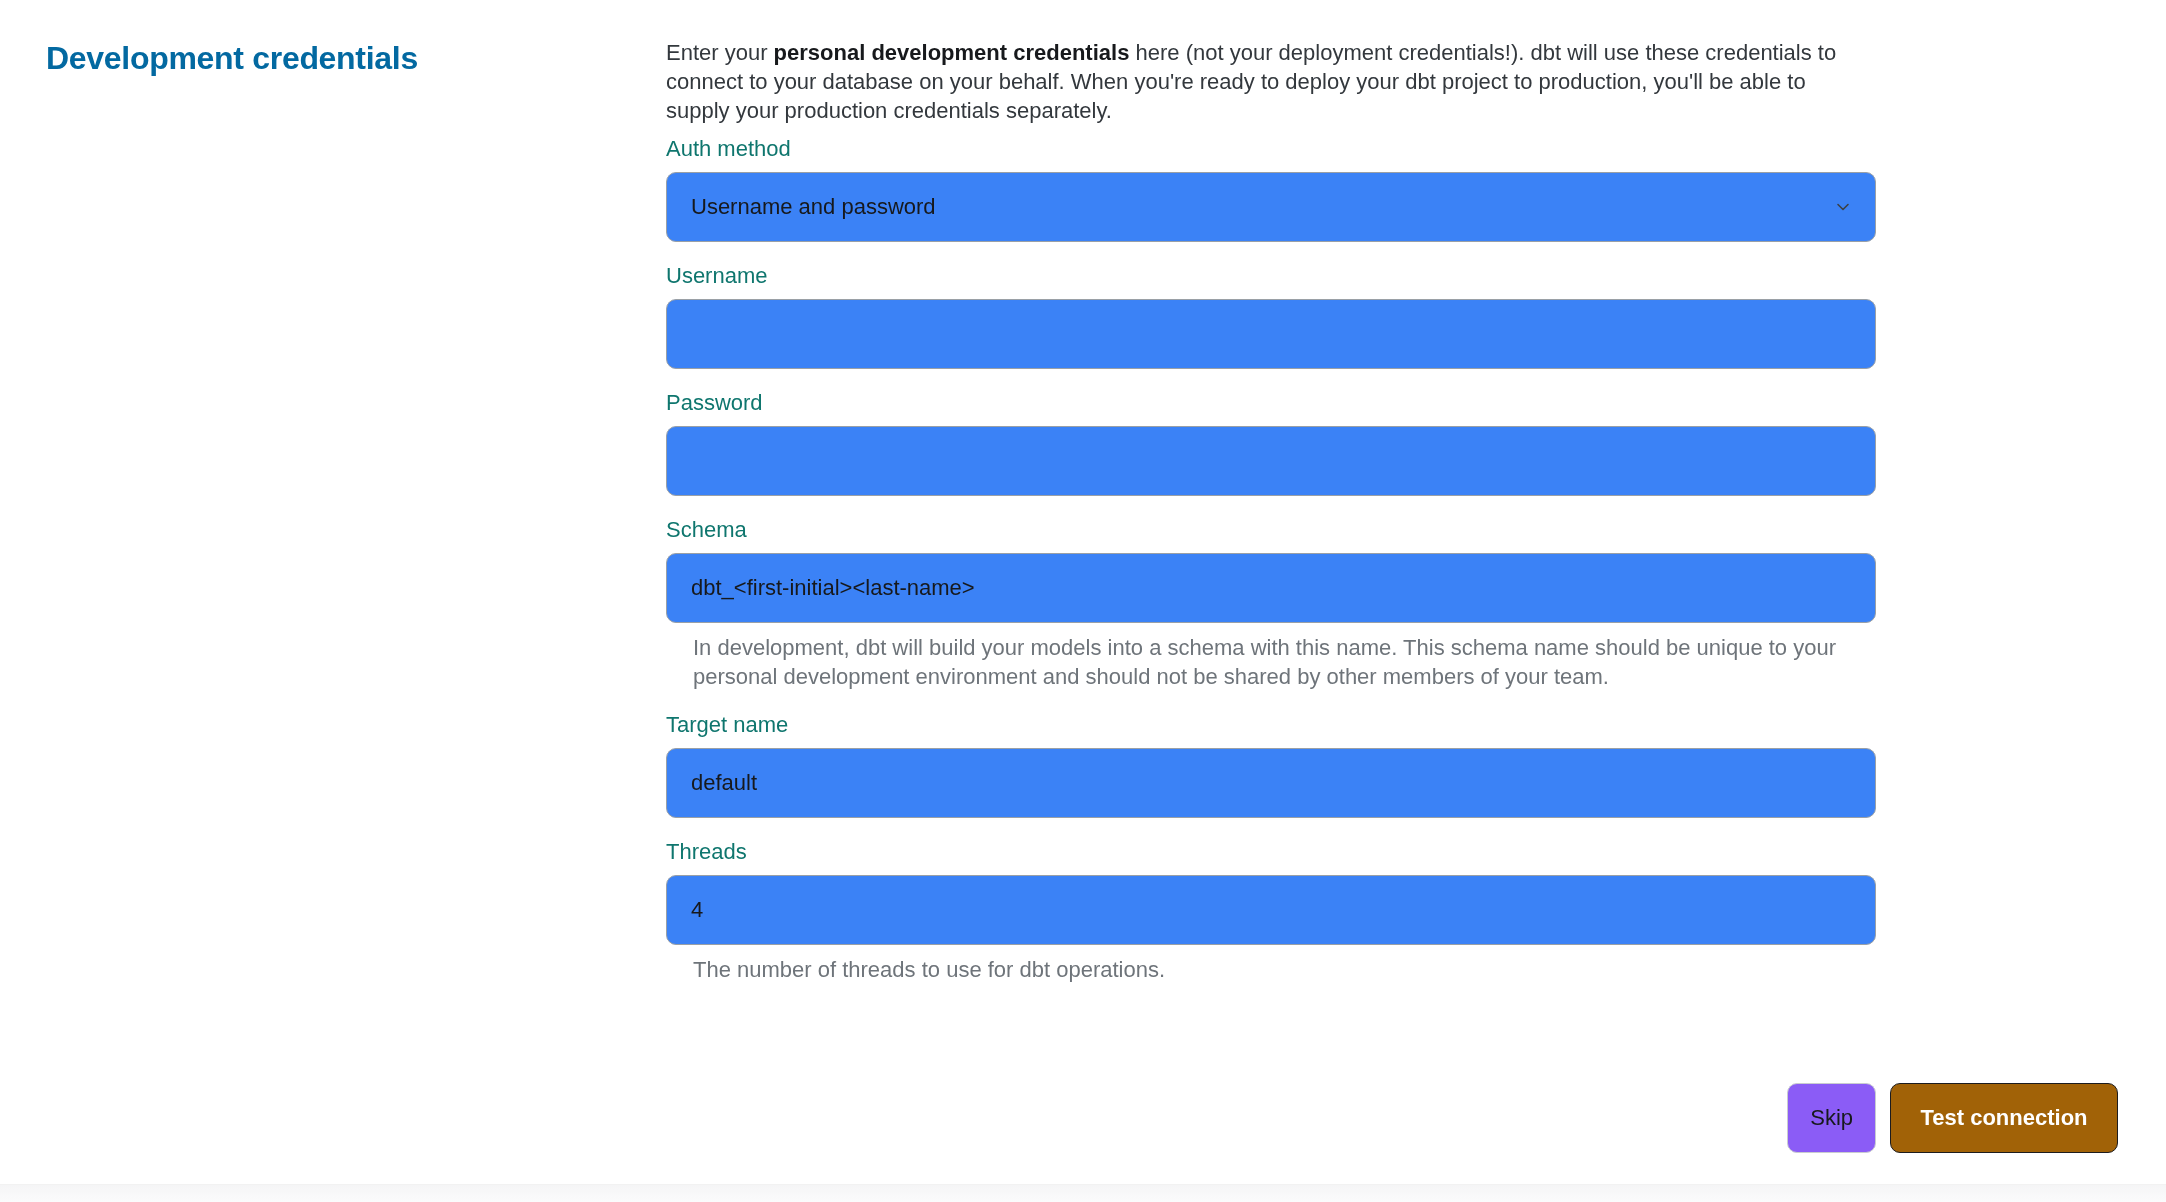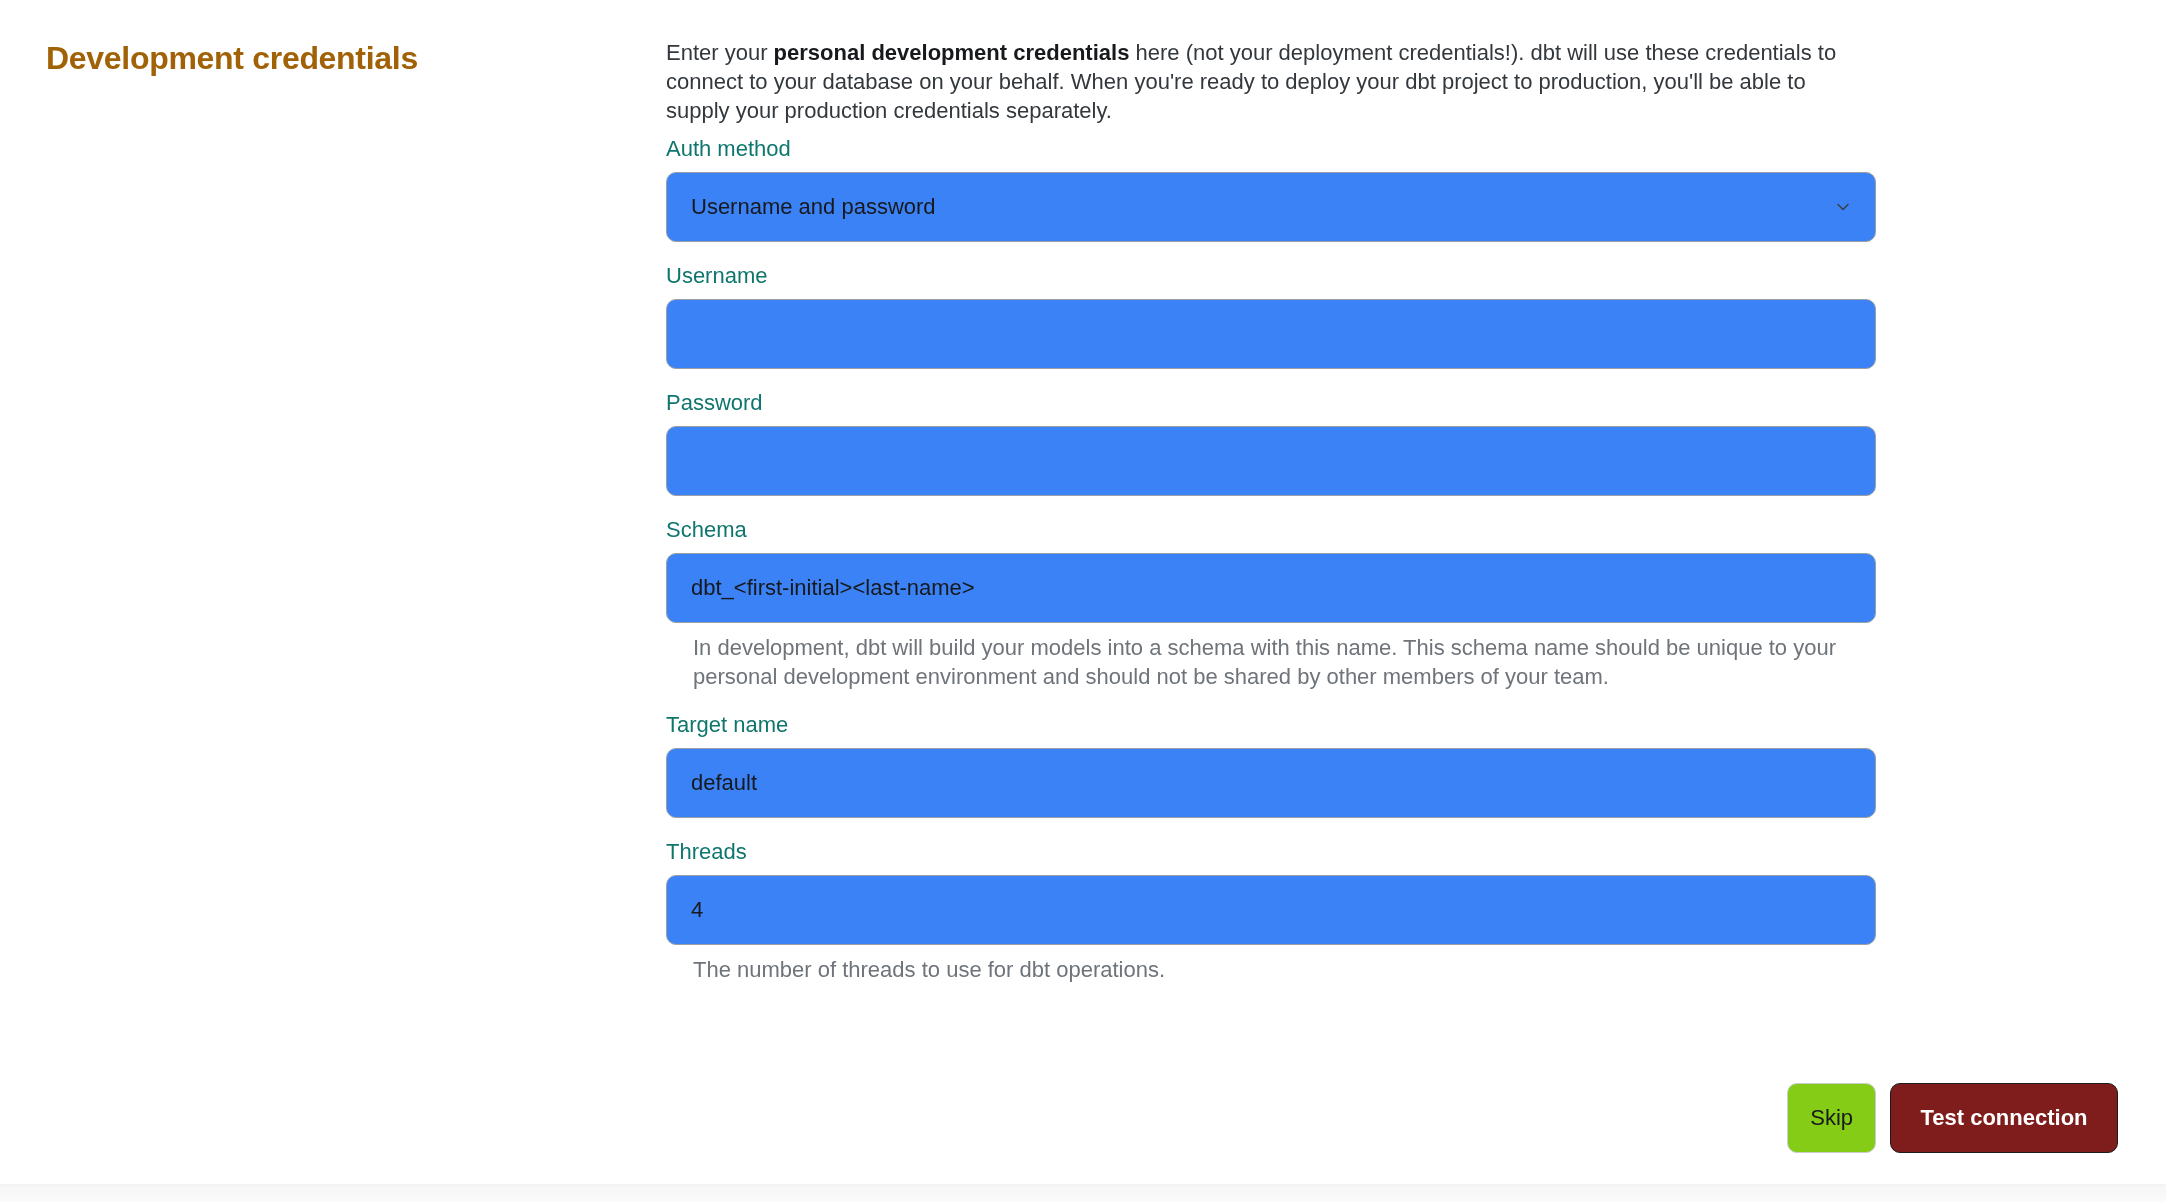--- a/index.html
+++ b/index.html
@@ -17,21 +17,21 @@
     display: grid;
     grid-template-columns: 620px 1210px;
     padding: 38px 48px 0 46px;
   }
   .page-title {
     margin: 0;
     font-size: 32px;
     line-height: 40px;
     font-weight: 700;
     letter-spacing: -0.3px;
-    color: #a16207;
+    color: #0369a1;
   }
   .description {
     margin: 0 0 10px 0;
     font-size: 22px;
     line-height: 29px;
     color: #33383d;
     max-width: 1175px;
   }
   .description strong { color: #17191c; font-weight: 700; }
 
@@ -86,29 +86,29 @@
     height: 70px;
     border-radius: 10px;
     font-size: 22px;
     font-family: "Liberation Sans", sans-serif;
     cursor: pointer;
     display: inline-flex;
     align-items: center;
     justify-content: center;
   }
   .btn-secondary {
-    background: #84cc16;
+    background: #8b5cf6;
     border: 1px solid #c9ccd0;
     color: #17191c;
     font-weight: 500;
     padding: 0 22px;
     min-width: 88px;
   }
   .btn-primary {
-    background: #7f1d1d;
+    background: #a16207;
     border: 1px solid #1c1c1f;
     color: #ffffff;
     font-weight: 700;
     padding: 0 27px;
     min-width: 228px;
   }
   .bottom-band {
     position: absolute;
     left: 0; right: 0; bottom: 0;
     height: 17px;

